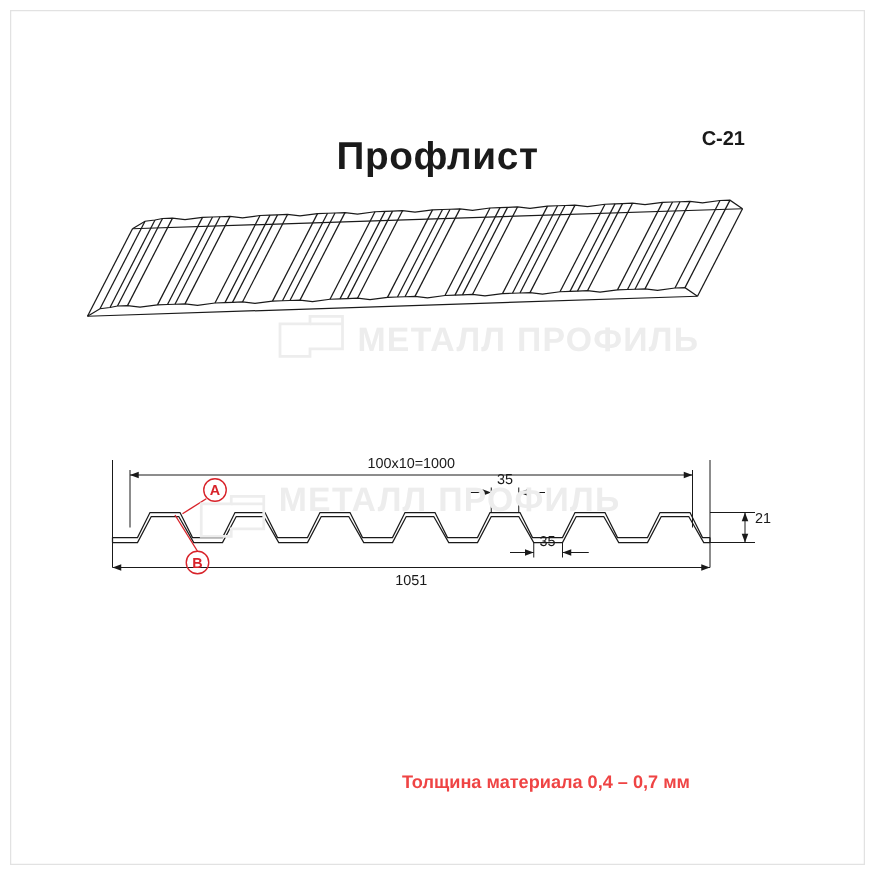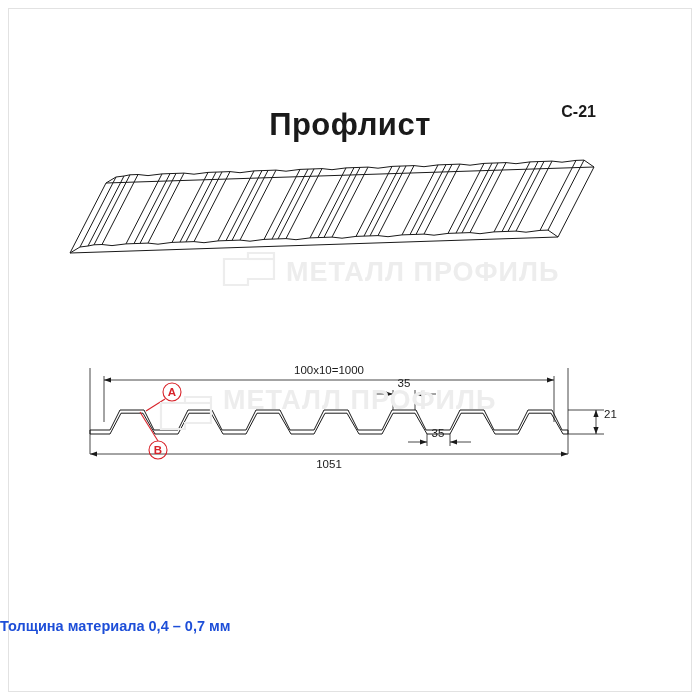--- a/index.html
+++ b/index.html
@@ -49,24 +49,24 @@
     text-align: right;
     font-size: 16px;
     font-weight: bold;
     color: #1a1a1a;
   }
   .footer-note {
     position: absolute;
     top: 618px;
     left: 0;
     width: 552px;
-    text-align: left;
+    text-align: right;
     font-size: 14.5px;
     font-weight: bold;
-    color: #1d4ed8;
+    color: #ef4444;
   }
   .iso-wrap {
     position: absolute;
     left: 70px;
     top: 145px;
     width: 560px;
     height: 130px;
   }
   .draw-wrap {
     position: absolute;

